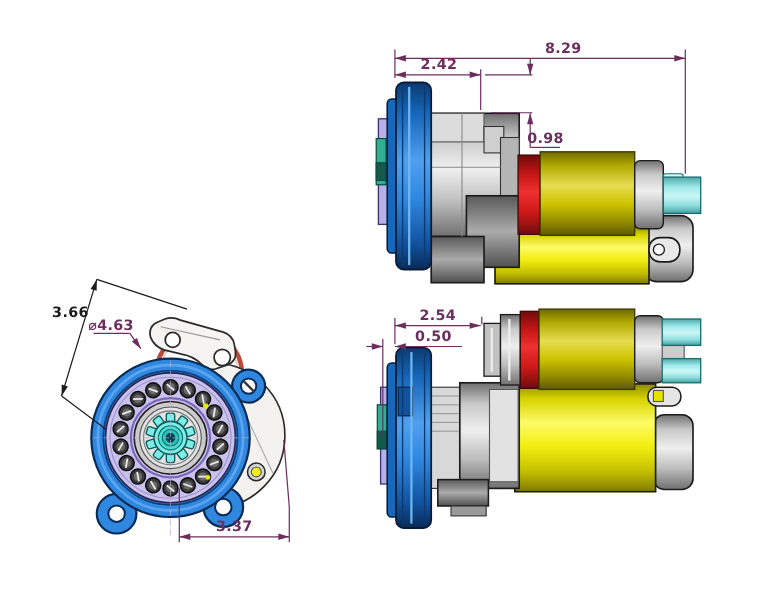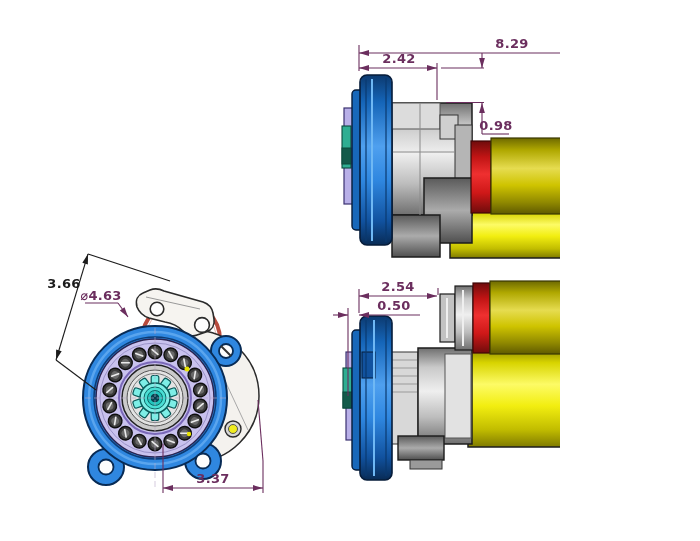--- a/index.html
+++ b/index.html
@@ -1,16 +1,16 @@
 <!DOCTYPE html>
 <html><head>
 <meta charset="utf-8">
 <style>
   html,body{margin:0;padding:0;background:#ffffff;}
-  .stage{position:relative;width:560px;height:541px;background:#ffffff;overflow:hidden;}
+  .stage{position:relative;width:700px;height:541px;background:#ffffff;overflow:hidden;}
   svg{display:block;}
   text.dim{
     font-family:"DejaVu Sans", sans-serif;
     font-size:13px;
     font-weight:600;
     letter-spacing:0.3px;
     text-anchor:middle;
   }
 </style>
 </head>

